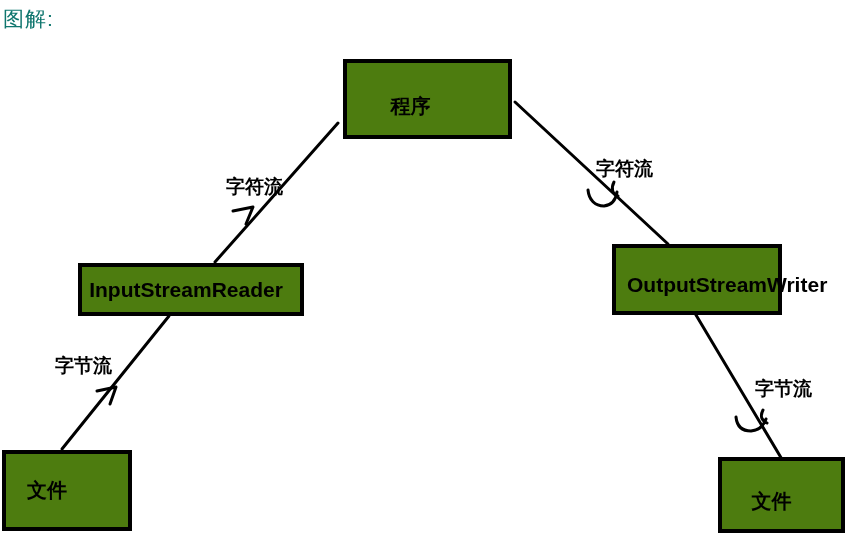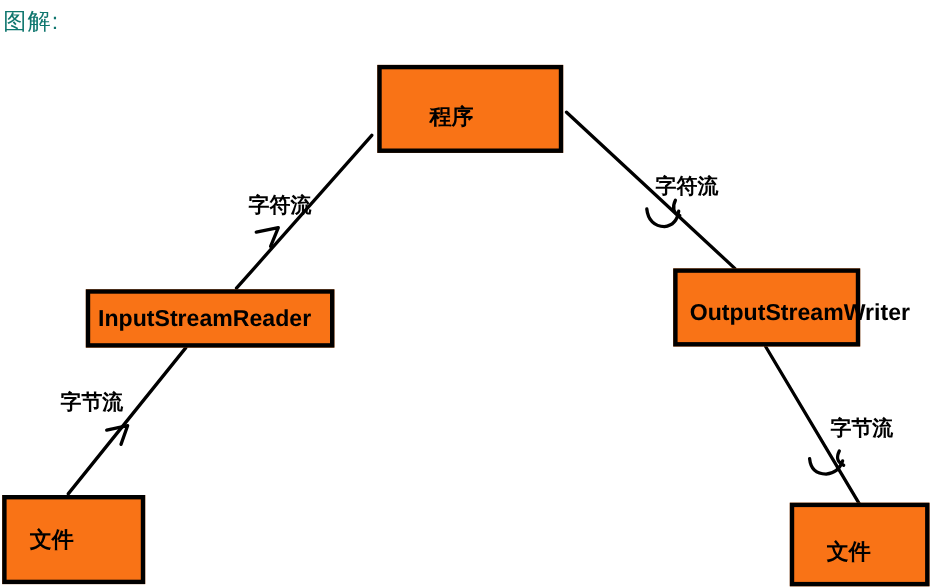--- a/index.html
+++ b/index.html
@@ -27,21 +27,21 @@
     position: absolute;
     left: 0;
     top: 0;
     width: 858px;
     height: 534px;
   }
   .node {
     position: absolute;
     box-sizing: border-box;
     border: 4px solid #000;
-    background: #f97316;
+    background: #4d7c0f;
     display: flex;
     align-items: center;
     justify-content: center;
     color: #000;
     font-weight: bold;
   }
   .node .lbl { white-space: nowrap; }
   .node-program    { left: 343px; top: 59px;  width: 169px; height: 80px; font-size: 20px; }
   .node-program .lbl { transform: translate(-17px, 7px); }
   .node-reader     { left: 78px;  top: 263px; width: 226px; height: 53px; font-size: 21px; }

